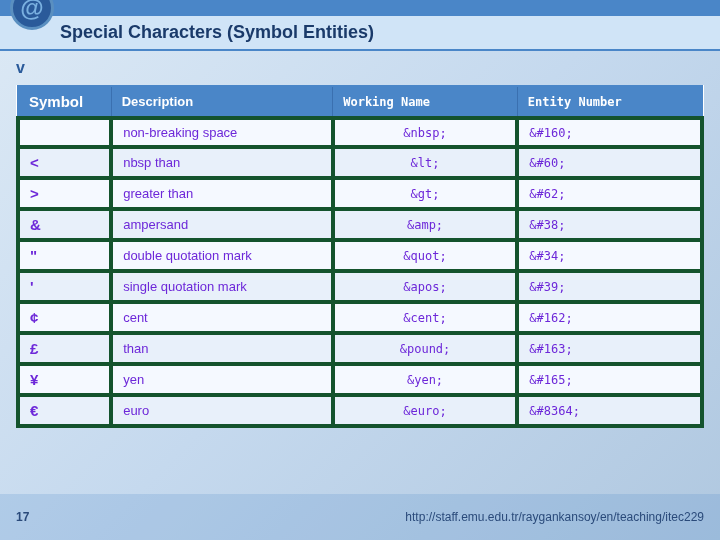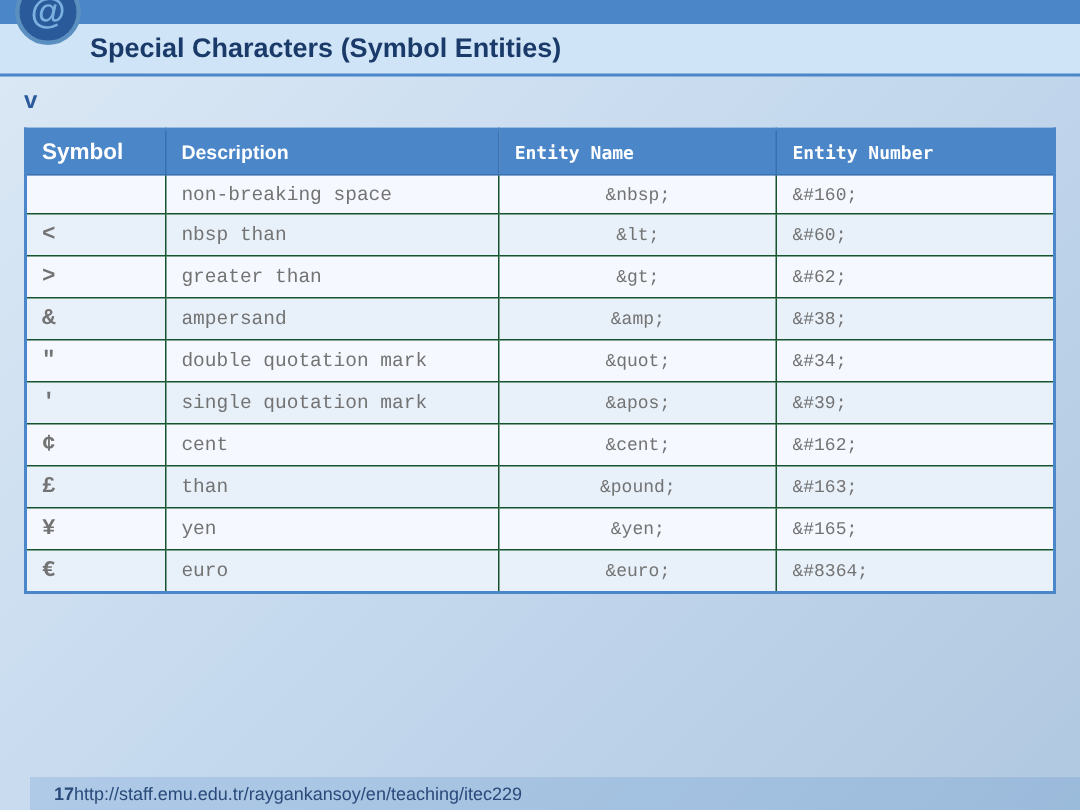--- a/index.html
+++ b/index.html
@@ -103,23 +103,22 @@
       background: #4a86c8;
       color: white;
       padding: 6px 10px;
       text-align: left;
       font-weight: bold;
       border: 1px solid #3a70b0;
     }
 
     .data-table td {
       padding: 5px 10px;
-      border: 1px solid #14532d;
-      color: #737373;
-      font-family: Liberation Mono, monospace;
+      border: 4px solid #14532d;
+      color: #6d28d9;
     }
 
     .data-table tr:nth-child(even) td {
       background: #e8f0fa;
     }
 
     .data-table tr:nth-child(odd) td {
       background: #f5f9ff;
     }
 
@@ -145,24 +144,24 @@
     }
 
     .entity-num-col {
       width: 150px;
       font-family: monospace;
       font-size: 12px;
     }
 
     .footer {
       display: flex;
+      justify-content: space-between;
       align-items: center;
-      padding: 4px 16px;
+      padding: 16px 16px;
       background: rgba(74, 134, 200, 0.2);
-      margin-left: 20px;
     }
 
     .slide-number {
       font-size: 12px;
       color: #2a4a7a;
       font-weight: bold;
     }
 
     .footer-url {
       font-size: 12px;
@@ -188,21 +187,21 @@
 
     <div class="intro-text">
       <span class="bullet">v</span>
     </div>
 
     <table class="data-table">
       <thead>
         <tr>
           <th class="symbol-col">Symbol</th>
           <th class="desc-col">Description</th>
-          <th class="entity-name-col">Entity Name</th>
+          <th class="entity-name-col">Working Name</th>
           <th class="entity-num-col">Entity Number</th>
         </tr>
       </thead>
       <tbody id="table-body">
       <tr>
             <td class="symbol-col"></td>
             <td class="desc-col">non-breaking space</td>
             <td class="entity-name-col">&amp;nbsp;</td>
             <td class="entity-num-col">&amp;#160;</td>
           </tr>

